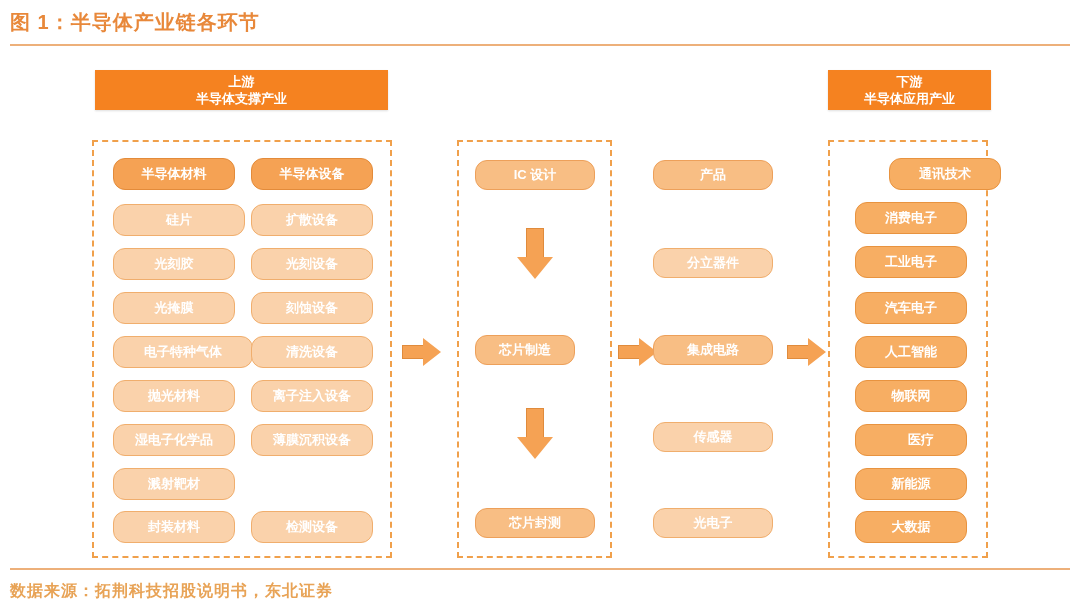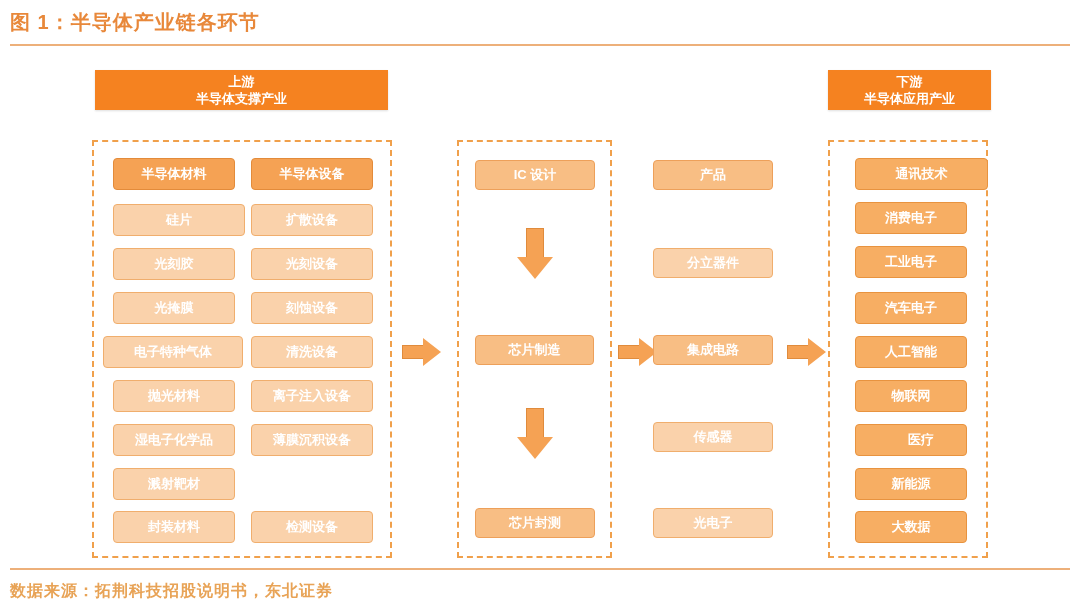--- a/index.html
+++ b/index.html
@@ -58,21 +58,21 @@
 
   
   .item {
     position: absolute;
     display: flex; align-items: center; justify-content: center;
     text-align: center;
     color: #ffffff;
     font-weight: 700;
     font-size: 13px;
     white-space: nowrap;
-    border-radius: 4px;
+    border-radius: 12px;
   }
   .item.strong { background: #f5a254; border: 1px solid #e38b3a; }
   .item.light  { background: #fad2ab; border: 1px solid #f0ae6d; }
   .item.mid    { background: #f8be84; border: 1px solid #eda05a; }
   .item.ds     { background: #f7ae63; border: 1px solid #e8933f; }
   .ar-wrap { position: absolute; }
   .ar-shaft {
     position: absolute; left: 0; top: 7px;
     width: 22px; height: 14px;
     background: #f5a254;
@@ -115,21 +115,21 @@
   <div class="sec-header" style="left:95px; top:70px; width:293px; height:40px;">
     <span>上游</span>
     <span>半导体支撑产业</span>
   </div>
   <div class="dashed-box" style="left:92px; top:140px; width:300px; height:418px;"></div>
 
   <div class="item strong" style="left:113px; top:158px; width:122px; height:32px;">半导体材料</div>
   <div class="item light" style="left:113px; top:204px; width:132px; height:32px;">硅片</div>
   <div class="item light" style="left:113px; top:248px; width:122px; height:32px;">光刻胶</div>
   <div class="item light" style="left:113px; top:292px; width:122px; height:32px;">光掩膜</div>
-  <div class="item light" style="left:103px; top:336px; width:140px; height:32px;">电子特种气体</div>
+  <div class="item light" style="left:113px; top:336px; width:140px; height:32px;">电子特种气体</div>
   <div class="item light" style="left:113px; top:380px; width:122px; height:32px;">抛光材料</div>
   <div class="item light" style="left:113px; top:424px; width:122px; height:32px;">湿电子化学品</div>
   <div class="item light" style="left:113px; top:468px; width:122px; height:32px;">溅射靶材</div>
   <div class="item light" style="left:113px; top:511px; width:122px; height:32px;">封装材料</div>
 
   <div class="item strong" style="left:251px; top:158px; width:122px; height:32px;">半导体设备</div>
   <div class="item light" style="left:251px; top:204px; width:122px; height:32px;">扩散设备</div>
   <div class="item light" style="left:251px; top:248px; width:122px; height:32px;">光刻设备</div>
   <div class="item light" style="left:251px; top:292px; width:122px; height:32px;">刻蚀设备</div>
   <div class="item light" style="left:251px; top:336px; width:122px; height:32px;">清洗设备</div>
@@ -142,21 +142,21 @@
       <div class="ar-head"></div>
   </div>
 
   <div class="dashed-box" style="left:457px; top:140px; width:155px; height:418px;"></div>
 
   <div class="item mid" style="left:475px; top:160px; width:120px; height:30px;">IC 设计</div>
   <div class="ad-wrap" style="left:517px; top:228px; width:36px; height:52px;">
     <div class="ad-shaft"></div>
       <div class="ad-head"></div>
   </div>
-  <div class="item mid" style="left:475px; top:335px; width:119px; height:30px;font-family:Liberation Serif, serif;">芯片制造</div>
+  <div class="item mid" style="left:475px; top:335px; width:100px; height:30px;font-family:Liberation Serif, serif;">芯片制造</div>
   <div class="ad-wrap" style="left:517px; top:408px; width:36px; height:52px;">
     <div class="ad-shaft"></div>
       <div class="ad-head"></div>
   </div>
   <div class="item mid" style="left:475px; top:508px; width:120px; height:30px;">芯片封测</div>
 
   <div class="ar-wrap" style="left:618px; top:338px; width:42px; height:28px;">
     <div class="ar-shaft"></div>
       <div class="ar-head"></div>
   </div>
@@ -171,21 +171,21 @@
     <div class="ar-shaft"></div>
       <div class="ar-head"></div>
   </div>
 
   <div class="sec-header" style="left:828px; top:70px; width:163px; height:40px;">
     <span>下游</span>
     <span>半导体应用产业</span>
   </div>
   <div class="dashed-box" style="left:828px; top:140px; width:160px; height:418px;"></div>
 
-  <div class="item ds" style="left:855px; top:158px; width:133px; height:32px;">通讯技术</div>
+  <div class="item ds" style="left:889px; top:158px; width:112px; height:32px;">通讯技术</div>
   <div class="item ds" style="left:855px; top:202px; width:112px; height:32px;">消费电子</div>
   <div class="item ds" style="left:855px; top:246px; width:112px; height:32px;">工业电子</div>
   <div class="item ds" style="left:855px; top:292px; width:112px; height:32px;">汽车电子</div>
   <div class="item ds" style="left:855px; top:336px; width:112px; height:32px;">人工智能</div>
   <div class="item ds" style="left:855px; top:380px; width:112px; height:32px;">物联网</div>
   <div class="item ds" style="left:855px; top:424px; width:112px; height:32px;padding-left:20px;">医疗</div>
   <div class="item ds" style="left:855px; top:468px; width:112px; height:32px;">新能源</div>
   <div class="item ds" style="left:855px; top:511px; width:112px; height:32px;">大数据</div>
 
   <div class="footer-rule"></div>

